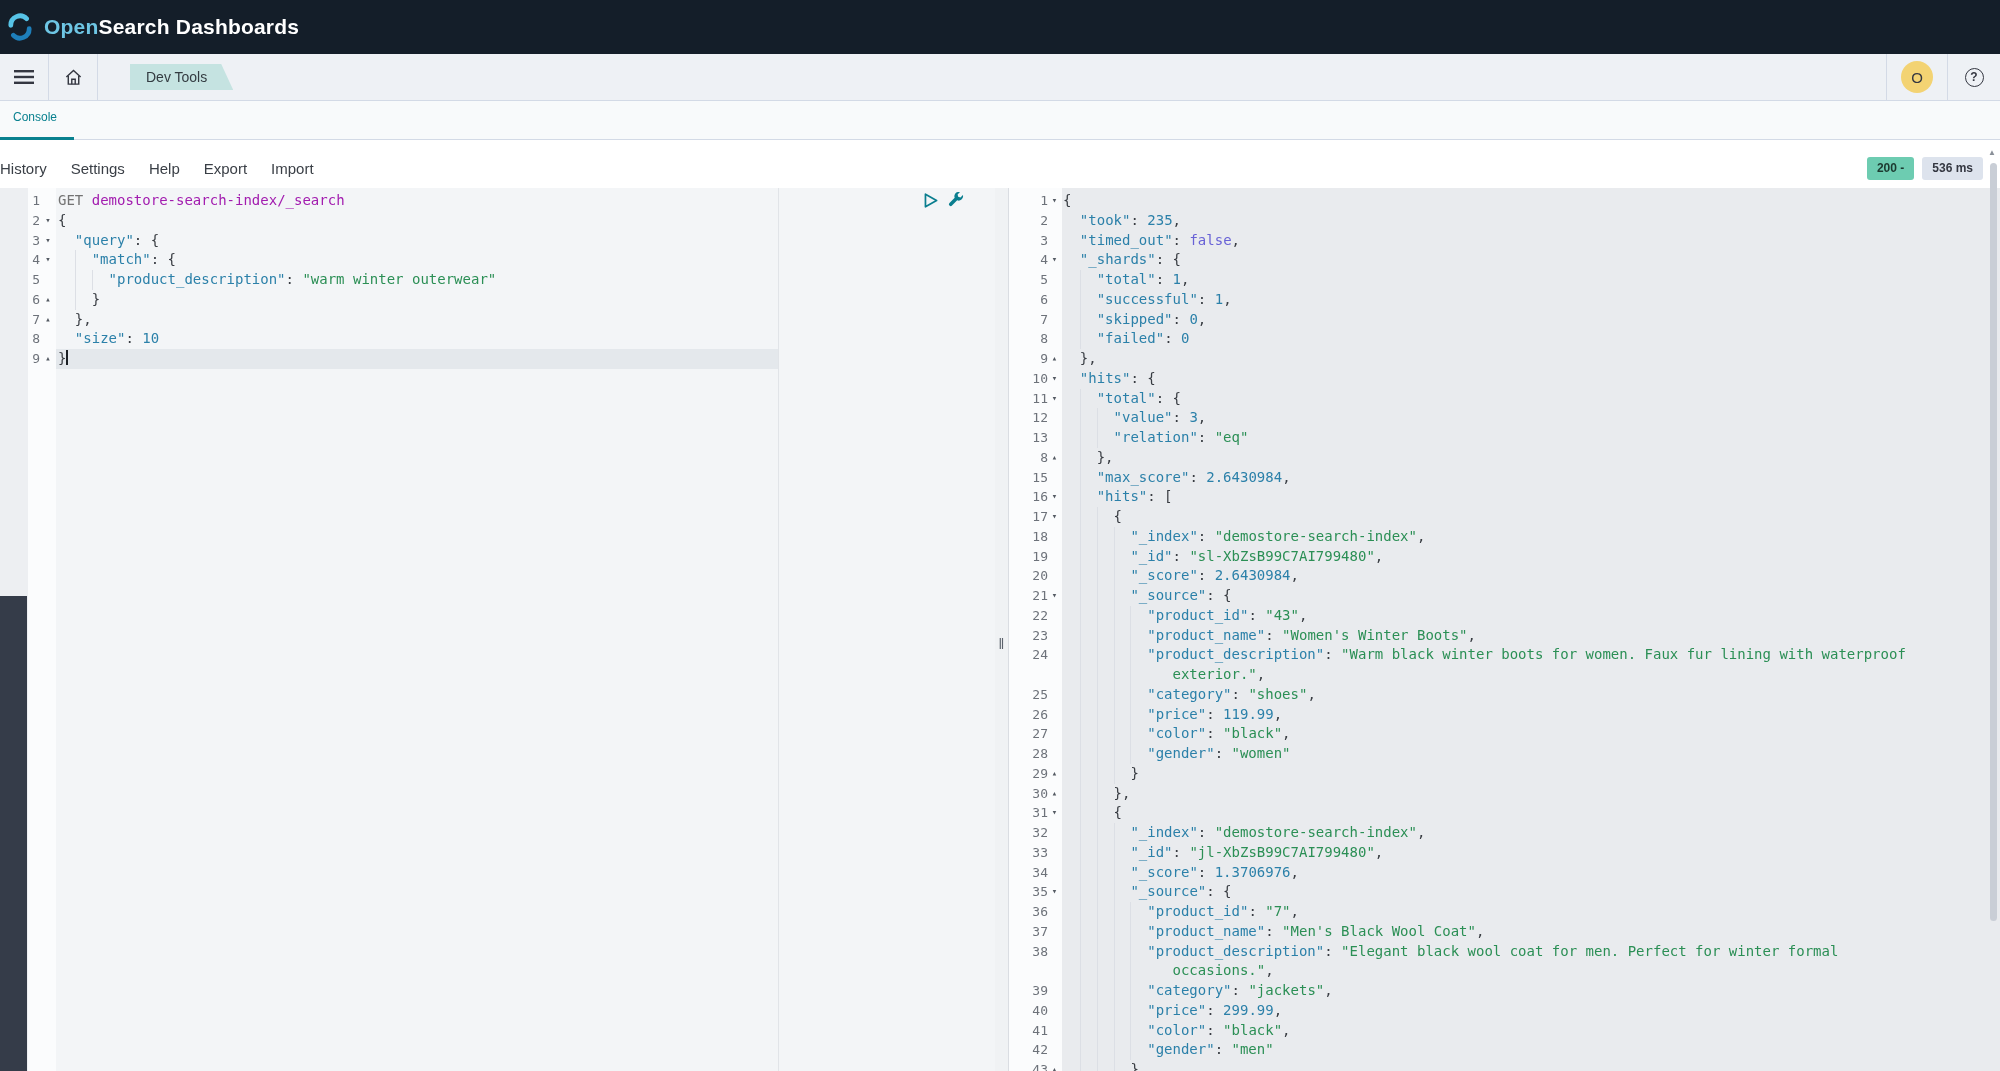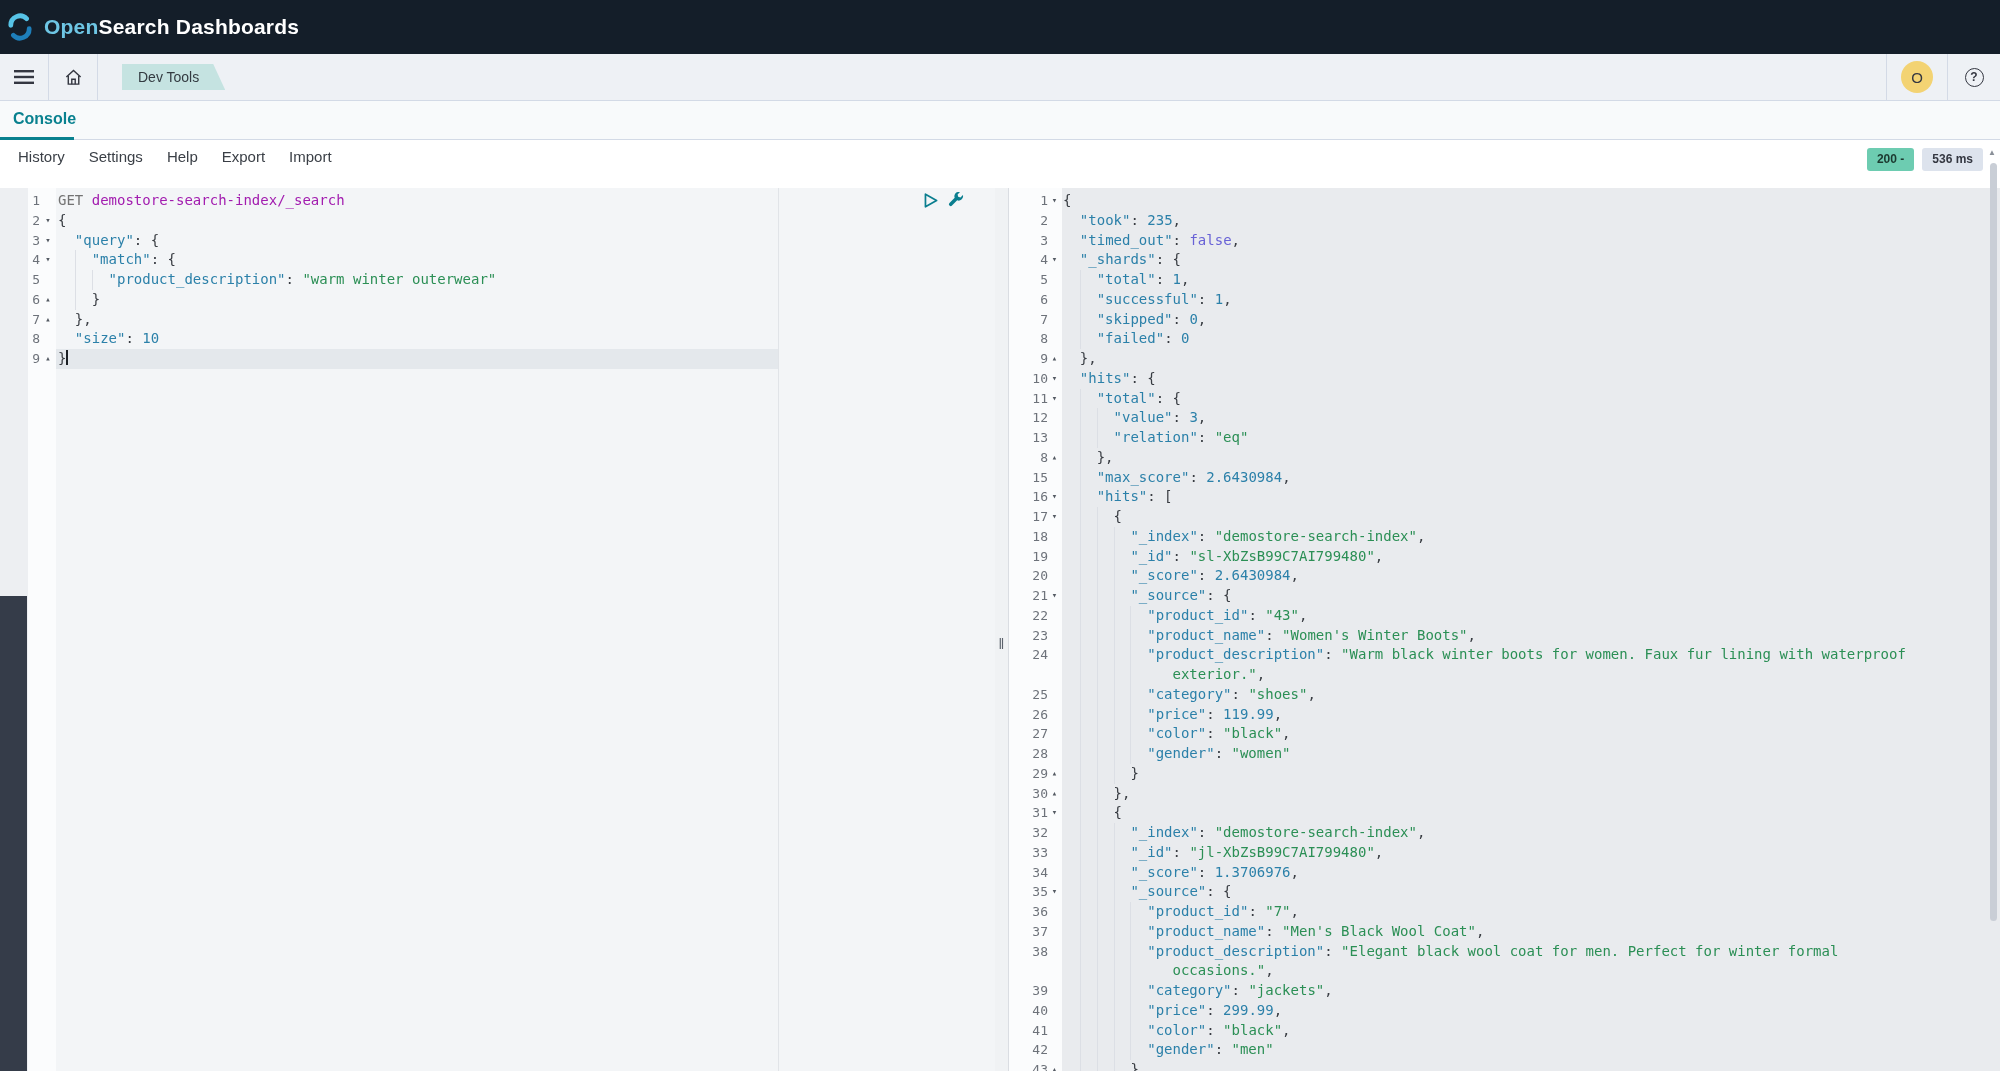--- a/index.html
+++ b/index.html
@@ -9,33 +9,33 @@
 
   
   .topbar{position:absolute;left:0;top:0;right:0;height:54px;background:#141e29;display:flex;align-items:center;padding-left:6px}
   .brand{font-size:21px;font-weight:700;color:#fff;margin-left:10px;letter-spacing:.2px}
   .brand .open{color:#6ec6e4}
 
   
   .navbar{position:absolute;left:0;top:54px;right:0;height:47px;background:#eef1f5;border-bottom:1px solid #d3dae6;display:flex;align-items:center}
   .navdiv{width:1px;align-self:stretch;background:#d3dae6}
   .iconbtn{width:48px;height:100%;display:flex;align-items:center;justify-content:center;cursor:pointer}
-  .crumb{height:26px;background:#c5e3e1;color:#333b41;font-size:14px;display:flex;align-items:center;padding:0 26px 0 16px;margin-left:24px;clip-path:polygon(0 0,calc(100% - 12px) 0,100% 100%,0 100%)}
+  .crumb{height:26px;background:#c5e3e1;color:#333b41;font-size:14px;display:flex;align-items:center;padding:0 26px 0 16px;margin-left:32px;clip-path:polygon(0 0,calc(100% - 12px) 0,100% 100%,0 100%)}
   .navspacer{flex:1}
   .avatar{width:32px;height:32px;border-radius:50%;background:#f3d373;color:#343741;font-size:15px;font-weight:500;display:flex;align-items:center;justify-content:center;margin:0 14px}
   .helpwrap{width:52px;display:flex;align-items:center;justify-content:center}
   .helpcirc{width:19px;height:19px;border:1.4px solid #343741;border-radius:50%;color:#343741;font-size:12px;font-weight:600;display:flex;align-items:center;justify-content:center}
 
   
   .consolebar{position:absolute;left:0;top:101px;right:0;height:39px;background:#f8fafb;border-bottom:1px solid #d3dae6}
-  .tab{position:absolute;left:13px;top:9px;font-size:16px;color:#09818f;font-weight:700;cursor:pointer}
+  .tab{position:absolute;left:13px;top:9px;font-size:12px;color:#09818f;font-weight:400;cursor:pointer}
   .tabline{position:absolute;left:0;top:36px;width:74px;height:3px;background:#09818f}
 
   
-  .toolbar{position:absolute;left:0;top:140px;right:0;height:48px;background:#fff;display:flex;padding:8px 17px 0 18px}
+  .toolbar{position:absolute;left:0;top:140px;right:0;height:48px;background:#fff;display:flex;align-items:center;padding:8px 17px 0 0}
   .menu{display:flex;gap:24px;font-size:15px;color:#3a3f46}
   .menu span{cursor:pointer}
   .badges{margin-left:auto;display:flex;gap:8px}
   .badge{height:23px;line-height:23px;padding:0 10px;border-radius:3px;font-size:12px;font-weight:700}
   .badge.ok{background:#6dccb1;color:#1c3a30}
   .badge.ms{background:#dde3ed;color:#343741}
 
   
   .pane{position:absolute;top:188px;bottom:0;overflow:hidden;font-family:"DejaVu Sans Mono",monospace;font-size:14px}
   .editor{left:0;width:995px;background:#f3f5f7}

